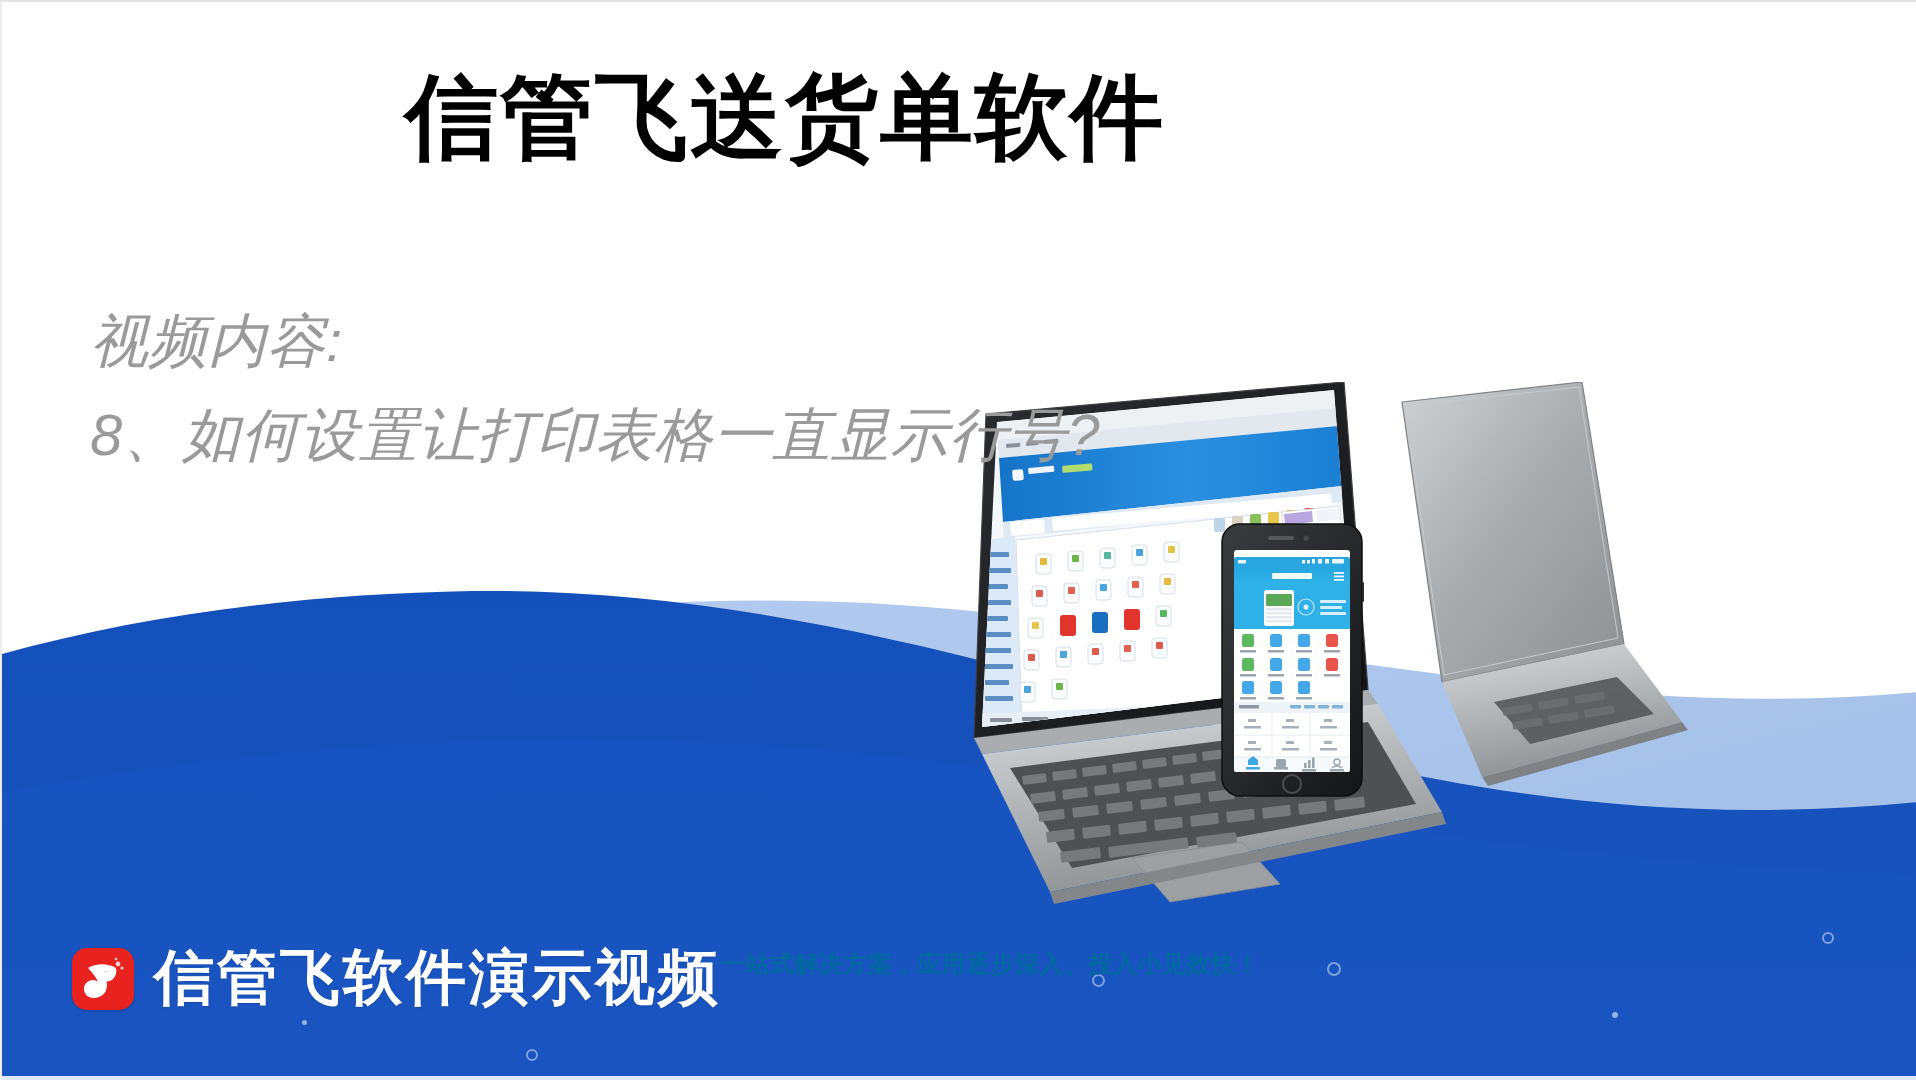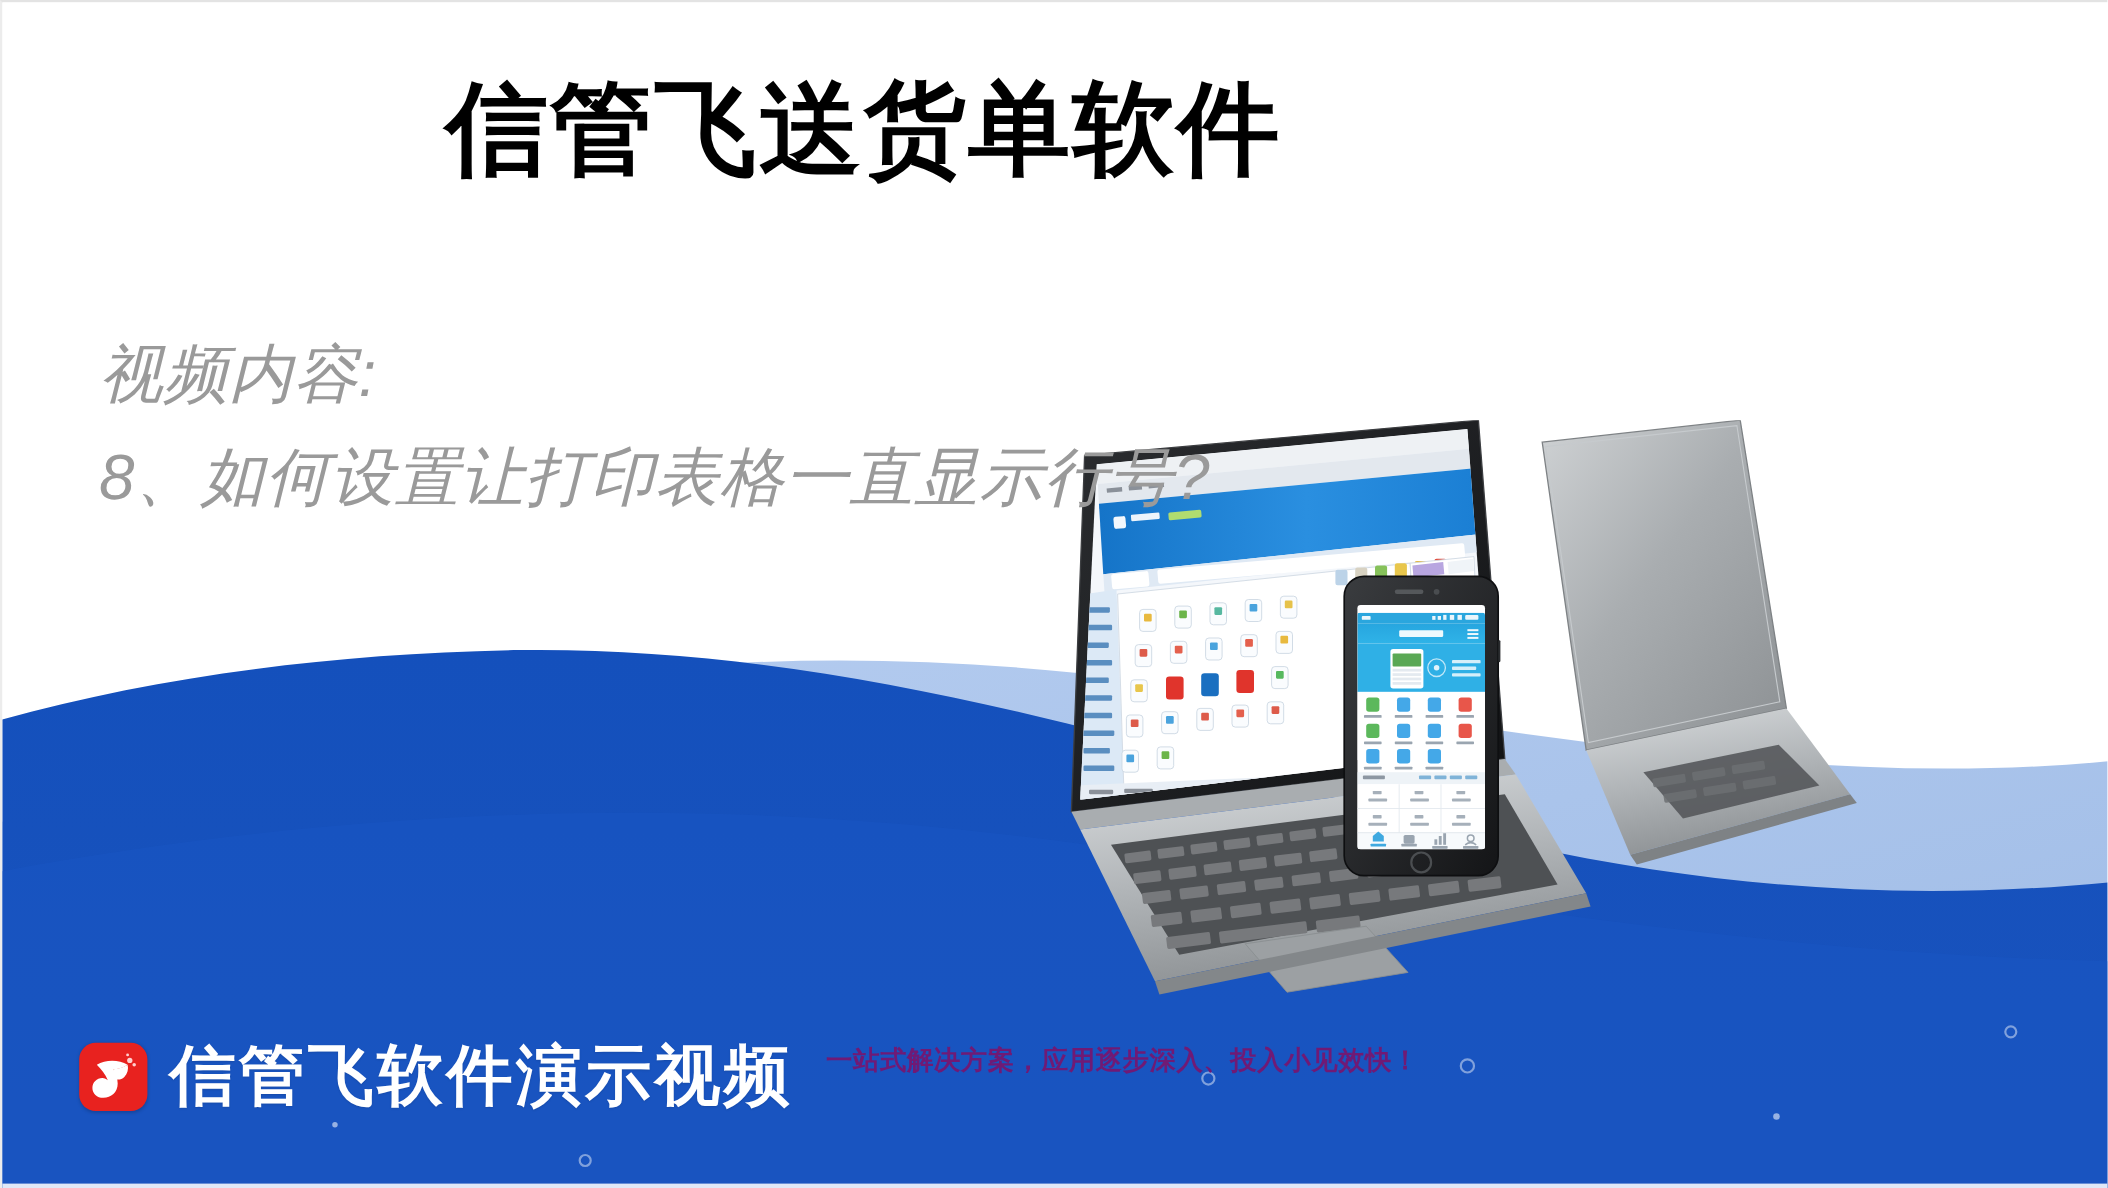--- a/index.html
+++ b/index.html
@@ -104,23 +104,22 @@
     font-weight: bold;
     color: #ffffff;
     line-height: 1;
     letter-spacing: 3px;
     white-space: nowrap;
     text-shadow: 0 1px 2px rgba(0,0,0,0.12);
   }
   .brand-tagline {
     font-size: 24px;
     font-weight: bold;
-    color: #701a75;
+    color: #0369a1;
     white-space: nowrap;
-    margin-left: 30px;
     margin-bottom: 8px;
     letter-spacing: 0.5px;
   }
 
   
   .dot {
     position: absolute;
     border-radius: 50%;
     border: 2px solid rgba(255,255,255,0.45);
     z-index: 5;

